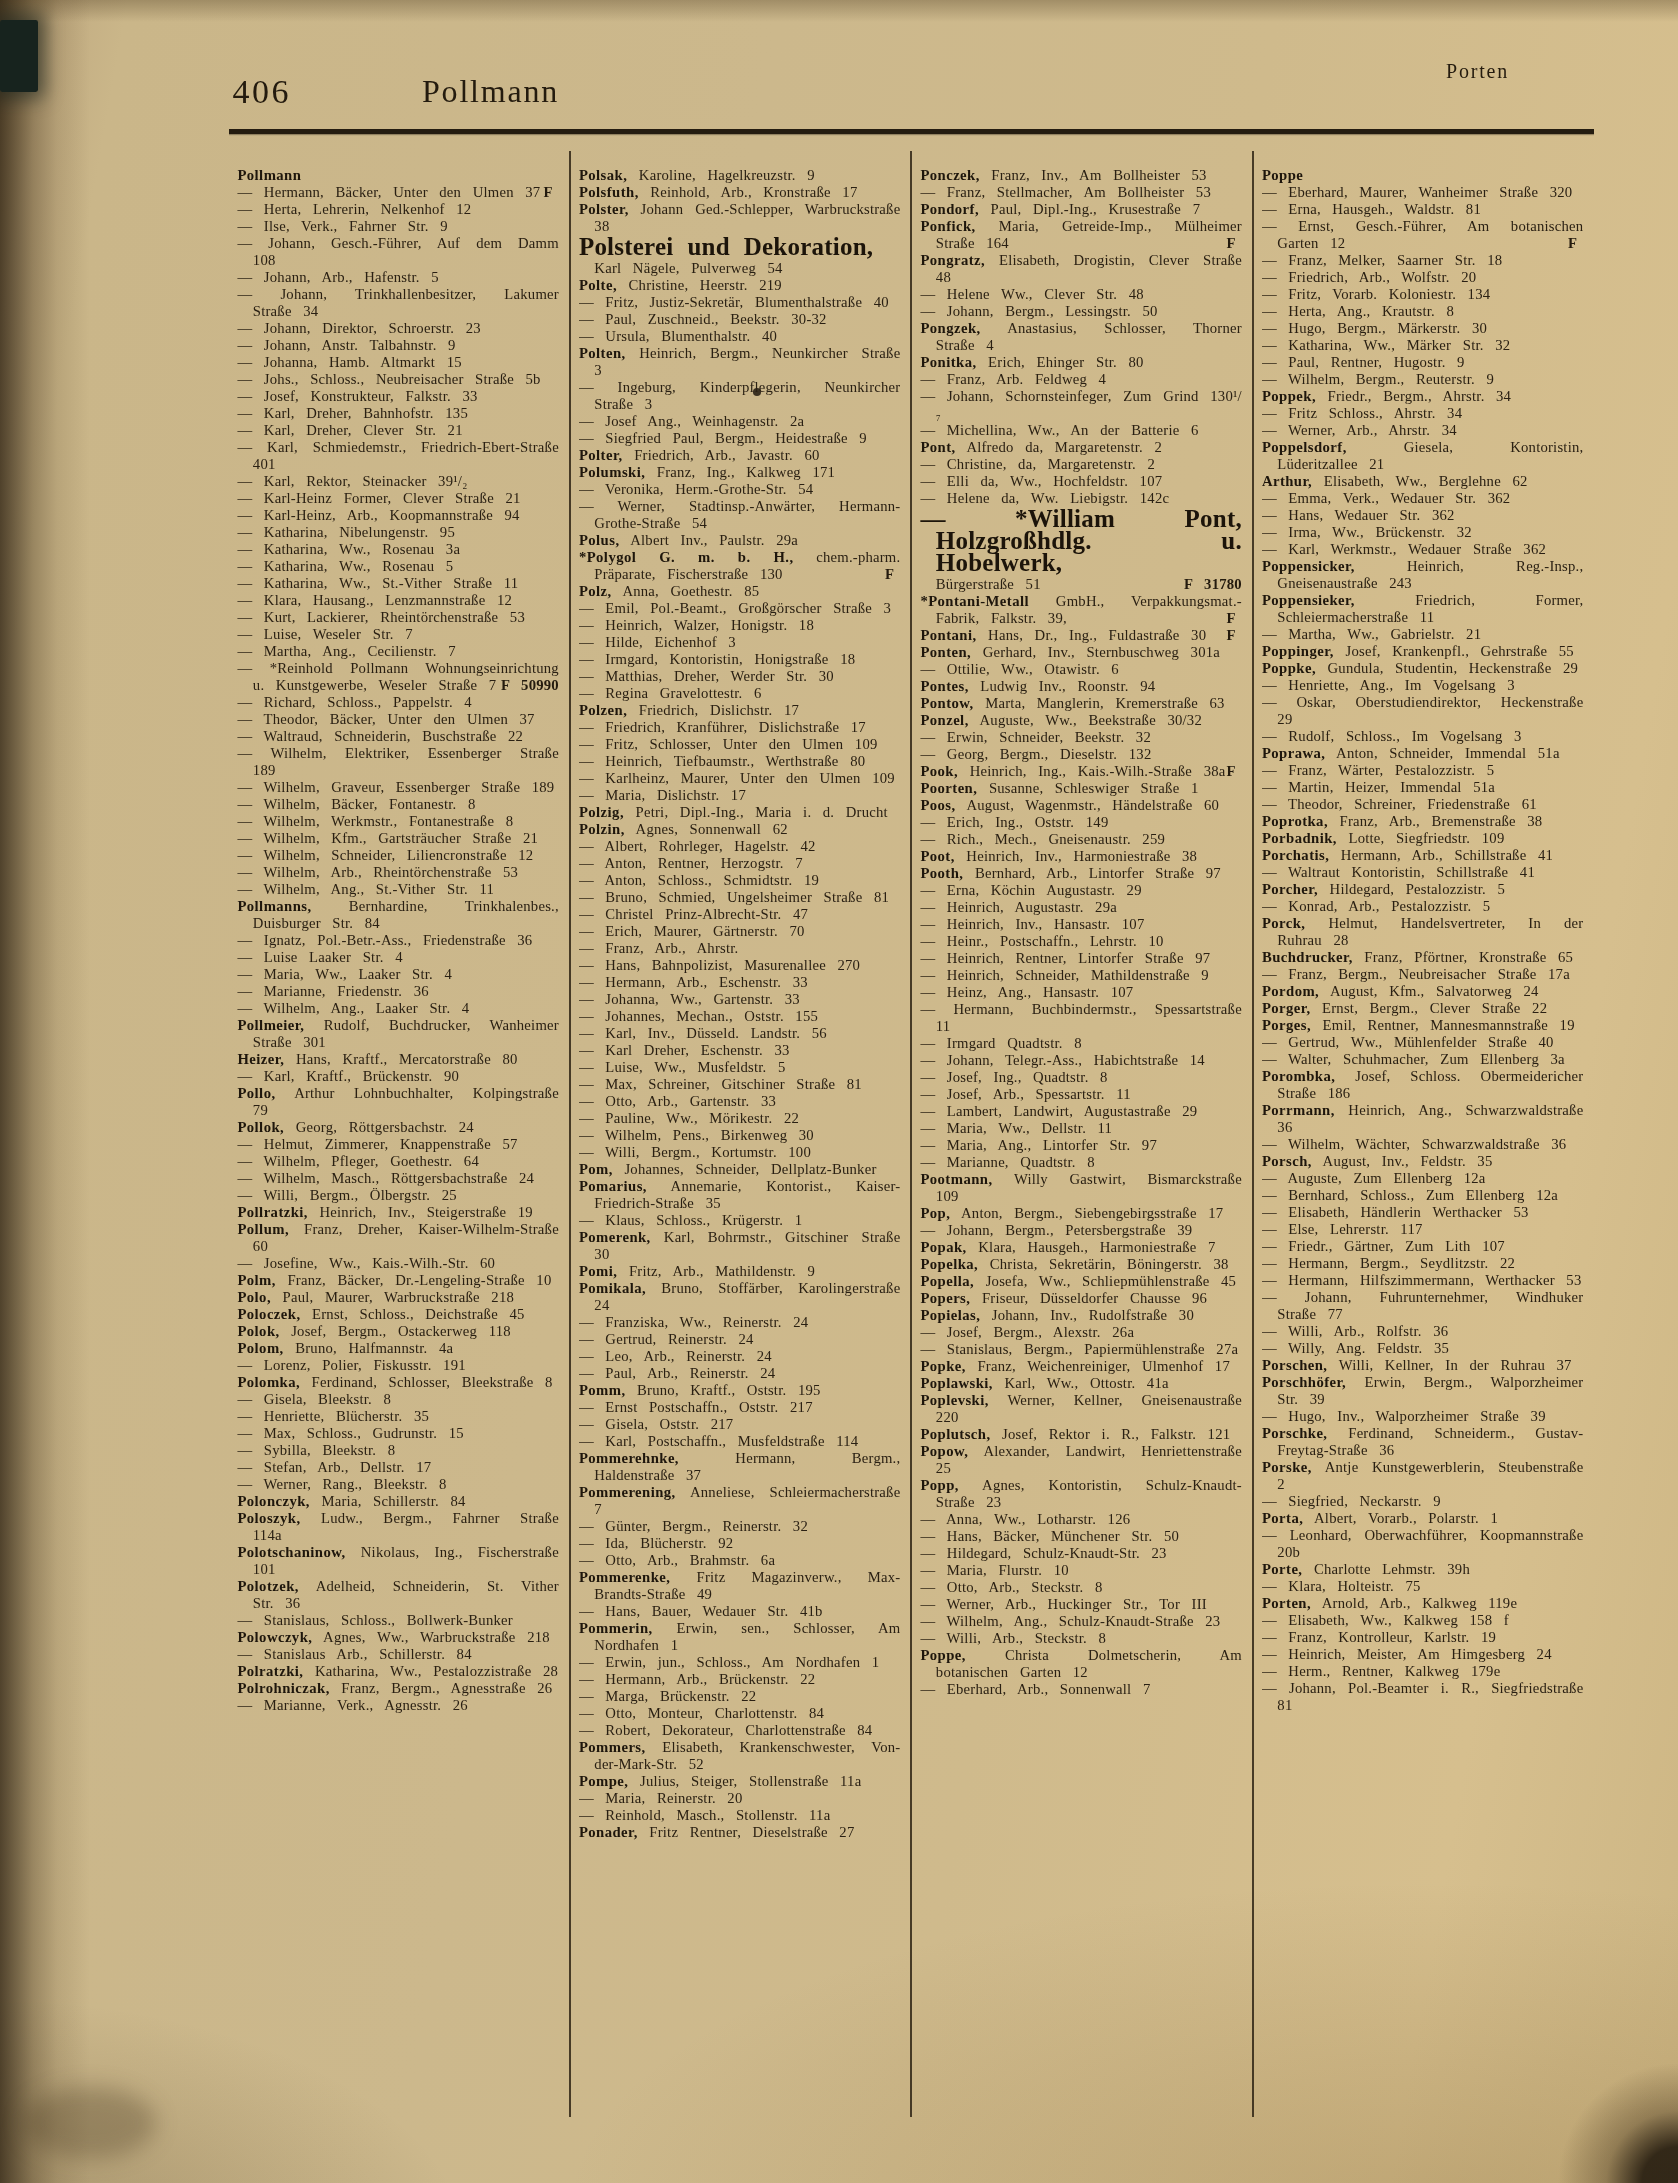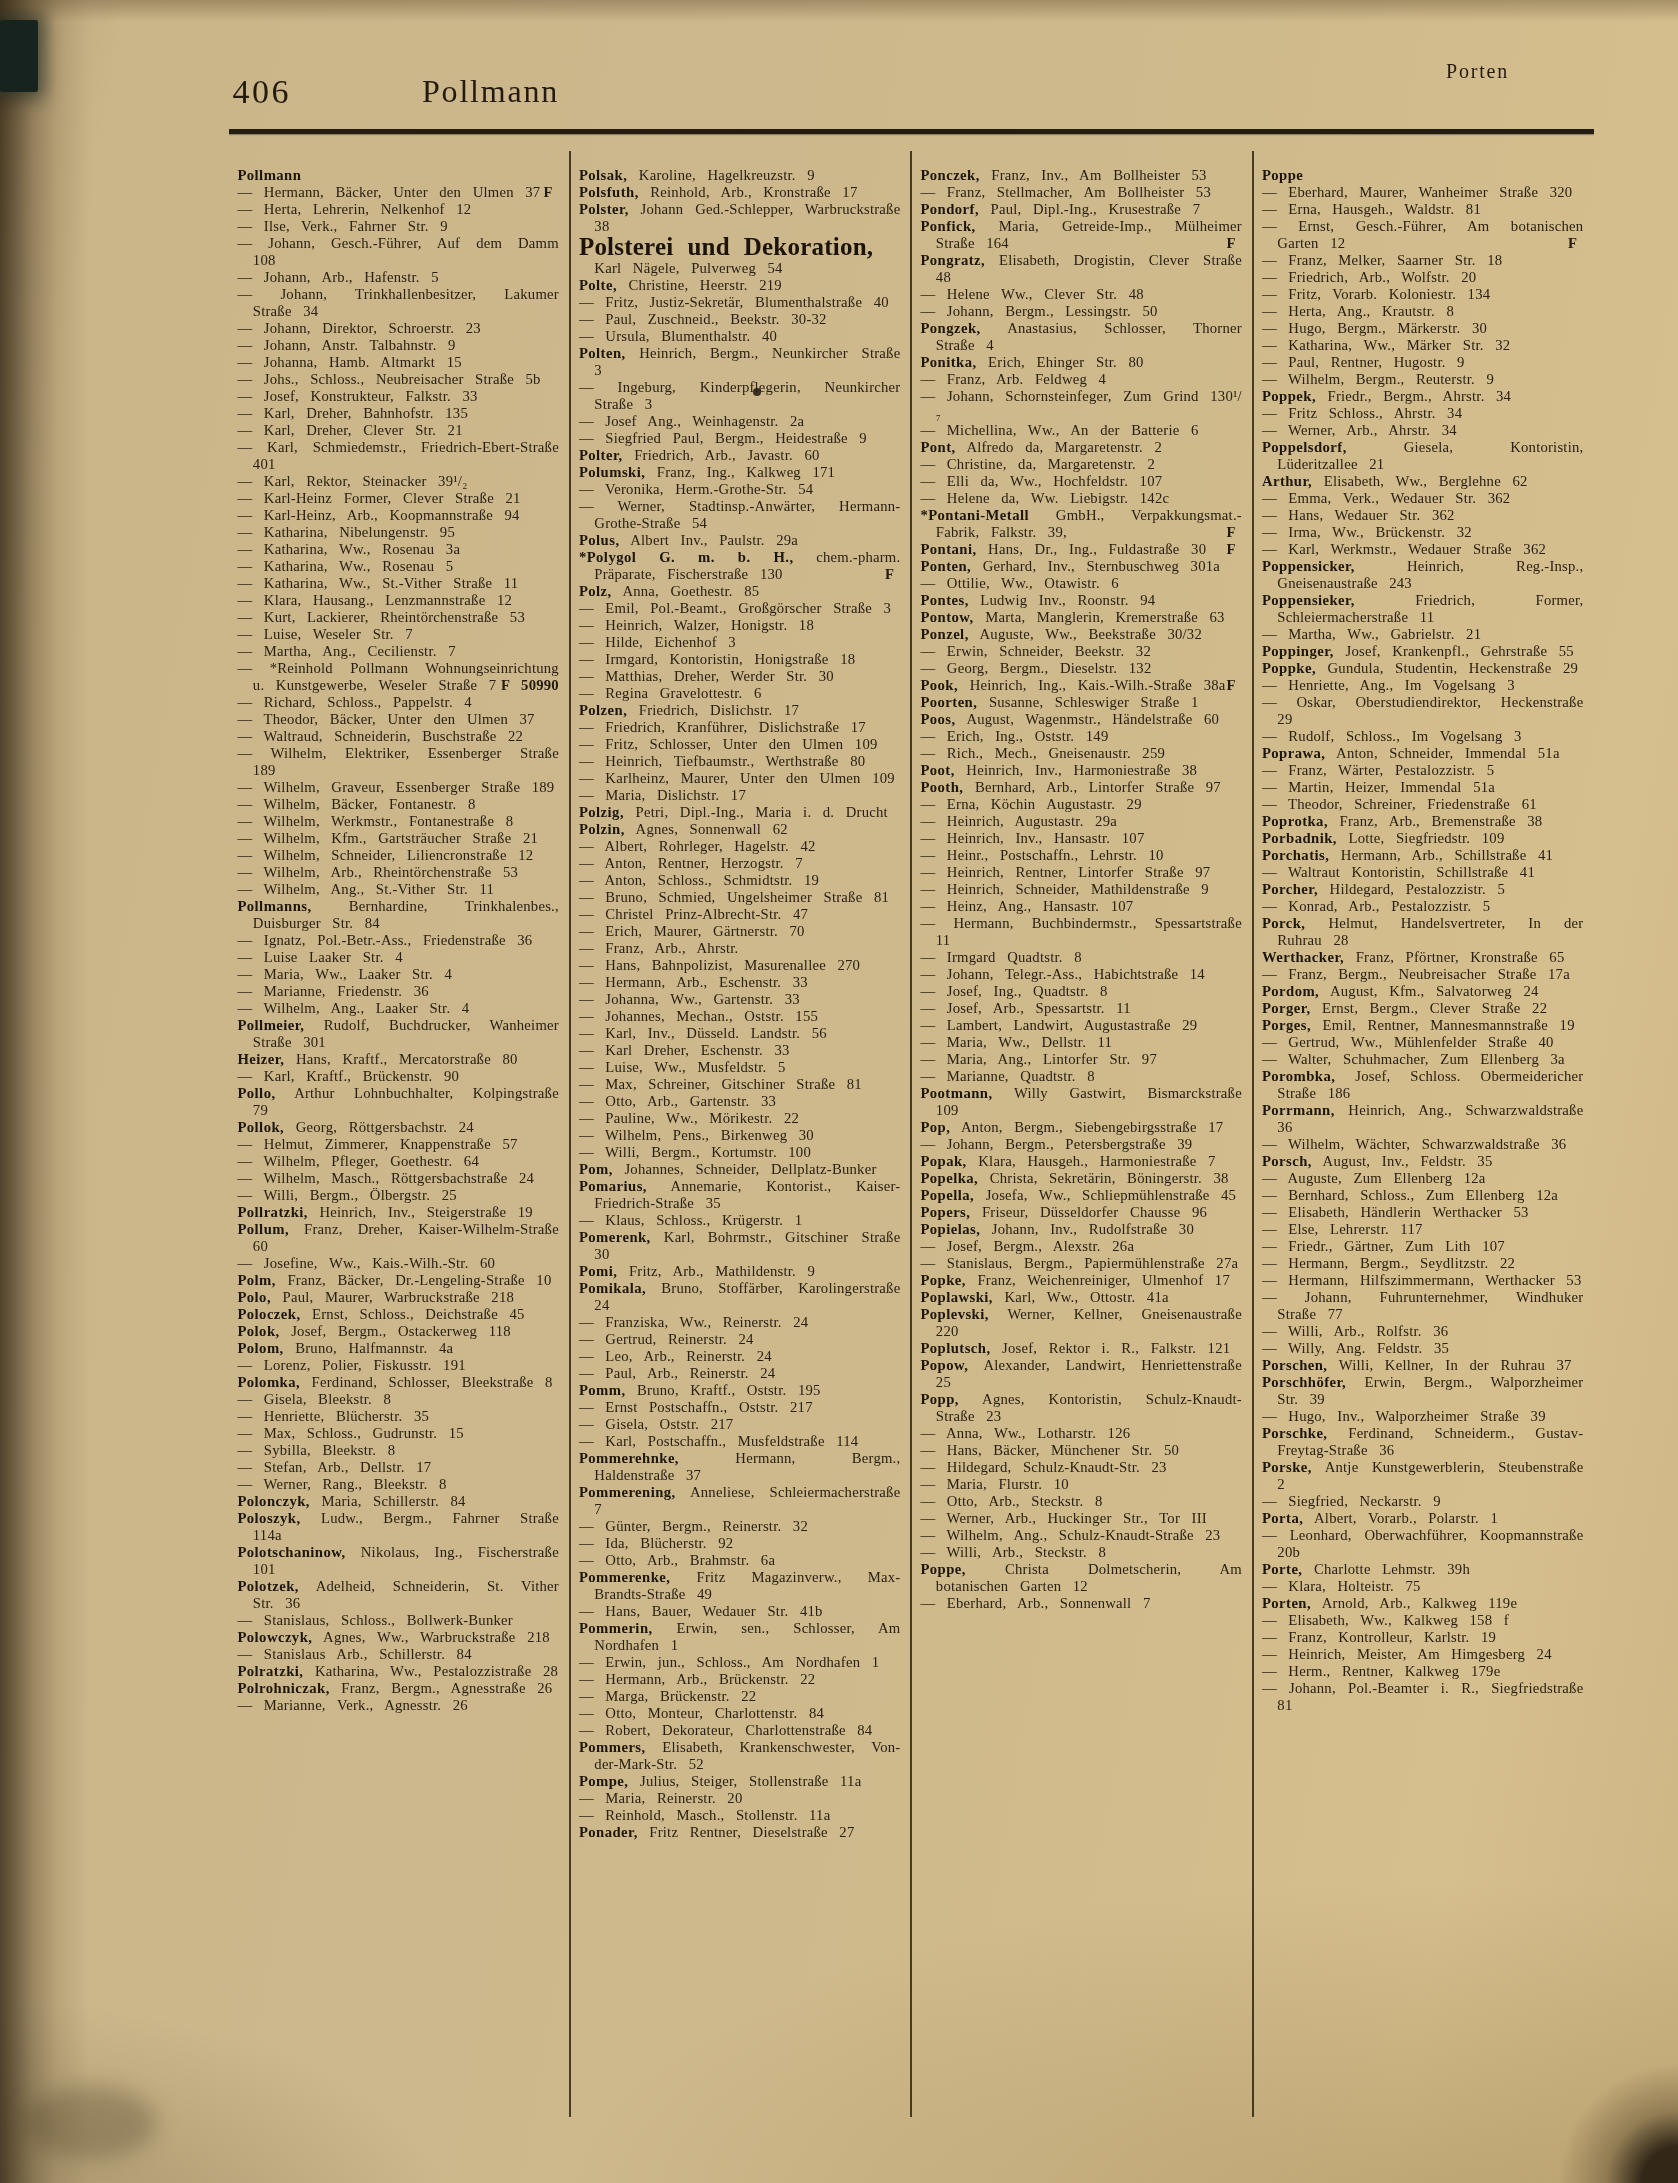--- a/index.html
+++ b/index.html
@@ -240,20 +240,21 @@
         <p class="e">— Johann, Bergm., Lessingstr. 50</p>
         <p class="e"><b>Pongzek,</b> Anastasius, Schlosser, Thorner Straße 4</p>
         <p class="e"><b>Ponitka,</b> Erich, Ehinger Str. 80</p>
         <p class="e">— Franz, Arb. Feldweg 4</p>
         <p class="e">— Johann, Schornsteinfeger, Zum Grind 130¹/₇</p>
         <p class="e">— Michellina, Ww., An der Batterie 6</p>
         <p class="e"><b>Pont,</b> Alfredo da, Margaretenstr. 2</p>
         <p class="e">— Christine, da, Margaretenstr. 2</p>
         <p class="e">— Elli da, Ww., Hochfeldstr. 107</p>
         <p class="e">— Helene da, Ww. Liebigstr. 142c</p>
+        <p class="e"><span class="big">— *William Pont, Holzgroßhdlg. u. Hobelwerk,</span>Bürgerstraße 51<span class="f">F 31780</span></p>
         <p class="e"><b>*Pontani-Metall</b> GmbH., Verpakkungsmat.-Fabrik, Falkstr. 39,<span class="f">F</span></p>
         <p class="e"><b>Pontani,</b> Hans, Dr., Ing., Fuldastraße 30<span class="f">F</span></p>
         <p class="e"><b>Ponten,</b> Gerhard, Inv., Sternbuschweg 301a</p>
         <p class="e">— Ottilie, Ww., Otawistr. 6</p>
         <p class="e"><b>Pontes,</b> Ludwig Inv., Roonstr. 94</p>
         <p class="e"><b>Pontow,</b> Marta, Manglerin, Kremerstraße 63</p>
         <p class="e"><b>Ponzel,</b> Auguste, Ww., Beekstraße 30/32</p>
         <p class="e">— Erwin, Schneider, Beekstr. 32</p>
         <p class="e">— Georg, Bergm., Dieselstr. 132</p>
         <p class="e"><b>Pook,</b> Heinrich, Ing., Kais.-Wilh.-Straße 38a<span class="f">F</span></p>
@@ -340,21 +341,21 @@
         <p class="e">— Franz, Wärter, Pestalozzistr. 5</p>
         <p class="e">— Martin, Heizer, Immendal 51a</p>
         <p class="e">— Theodor, Schreiner, Friedenstraße 61</p>
         <p class="e"><b>Poprotka,</b> Franz, Arb., Bremenstraße 38</p>
         <p class="e"><b>Porbadnik,</b> Lotte, Siegfriedstr. 109</p>
         <p class="e"><b>Porchatis,</b> Hermann, Arb., Schillstraße 41</p>
         <p class="e">— Waltraut Kontoristin, Schillstraße 41</p>
         <p class="e"><b>Porcher,</b> Hildegard, Pestalozzistr. 5</p>
         <p class="e">— Konrad, Arb., Pestalozzistr. 5</p>
         <p class="e"><b>Porck,</b> Helmut, Handelsvertreter, In der Ruhrau 28</p>
-        <p class="e"><b>Werthacker,</b> Franz, Pförtner, Kronstraße 65</p>
+        <p class="e"><b>Buchdrucker,</b> Franz, Pförtner, Kronstraße 65</p>
         <p class="e">— Franz, Bergm., Neubreisacher Straße 17a</p>
         <p class="e"><b>Pordom,</b> August, Kfm., Salvatorweg 24</p>
         <p class="e"><b>Porger,</b> Ernst, Bergm., Clever Straße 22</p>
         <p class="e"><b>Porges,</b> Emil, Rentner, Mannesmannstraße 19</p>
         <p class="e">— Gertrud, Ww., Mühlenfelder Straße 40</p>
         <p class="e">— Walter, Schuhmacher, Zum Ellenberg 3a</p>
         <p class="e"><b>Porombka,</b> Josef, Schloss. Obermeidericher Straße 186</p>
         <p class="e"><b>Porrmann,</b> Heinrich, Ang., Schwarzwaldstraße 36</p>
         <p class="e">— Wilhelm, Wächter, Schwarzwaldstraße 36</p>
         <p class="e"><b>Porsch,</b> August, Inv., Feldstr. 35</p>

